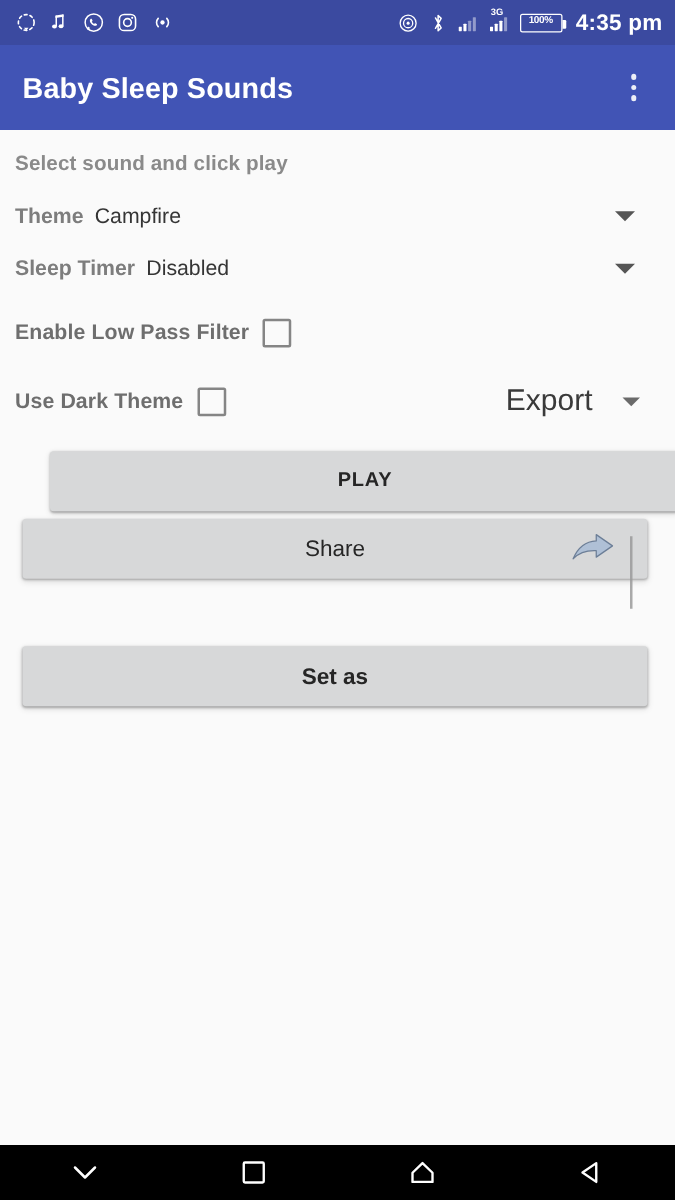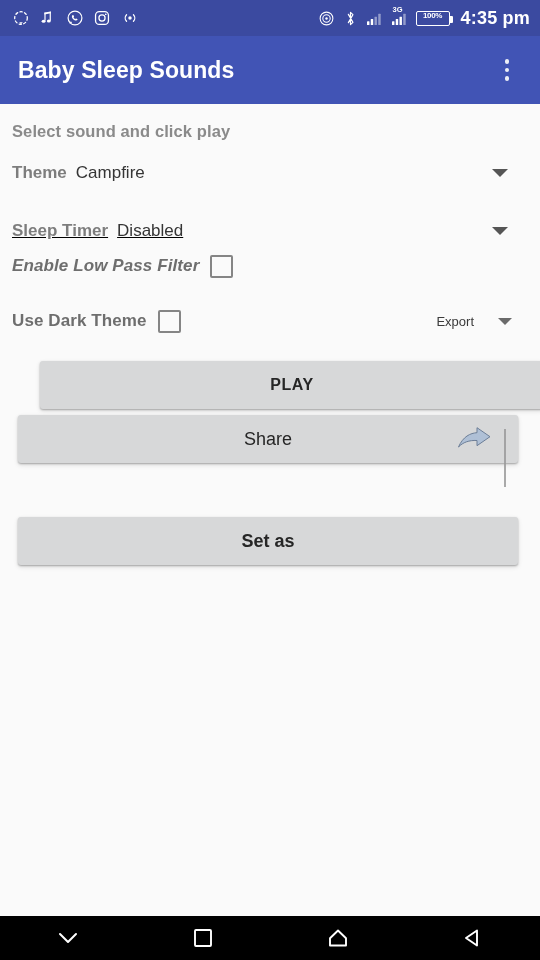--- a/index.html
+++ b/index.html
@@ -73,21 +73,21 @@
   .check-row .lab{
     font-size:17px; font-weight:bold; color:#6E6E6E; margin-left:12px; letter-spacing:.1px;
   }
   .cbox{
     width:23px; height:23px; border:2.2px solid #858585; border-radius:2px;
     background:#FAFAFA; margin-left:11px;
   }
   .export-wrap{
     margin-left:auto; margin-right:28px; display:flex; align-items:center; gap:24px;
   }
-  .export-wrap .etxt{ font-size:13px; color:#3A3A3A; }
+  .export-wrap .etxt{ font-size:24px; color:#3A3A3A; }
   .caret-sm{
     width:0; height:0; border-left:7px solid transparent; border-right:7px solid transparent;
     border-top:7px solid #6A6A6A;
   }
 
   .btn{
     position:absolute; background:#D7D8D9; border:0; border-radius:3px;
     display:flex; align-items:center; justify-content:center;
     box-shadow:0 1px 2px rgba(0,0,0,.28), 0 2px 5px rgba(0,0,0,.12);
     cursor:pointer;
@@ -218,27 +218,27 @@
   <div class="content">
 
     <div class="hint">Select sound and click play</div>
 
     <div class="spinner-row" style="top:46px;">
       <span class="lab">Theme</span>
       <span class="val">Campfire</span>
       <span class="caret"></span>
     </div>
 
-    <div class="spinner-row" style="top:104px;text-decoration:underline;">
+    <div class="spinner-row" style="top:88px;">
       <span class="lab">Sleep Timer</span>
       <span class="val">Disabled</span>
       <span class="caret"></span>
     </div>
 
-    <div class="check-row" style="top:140px;font-style:italic;">
+    <div class="check-row" style="top:140px;">
       <span class="lab">Enable Low Pass Filter</span>
       <span class="cbox"></span>
     </div>
 
     <div class="check-row" style="top:195px;">
       <span class="lab">Use Dark Theme</span>
       <span class="cbox"></span>
       <span class="export-wrap">
         <span class="etxt">Export</span>
         <span class="caret-sm"></span>

